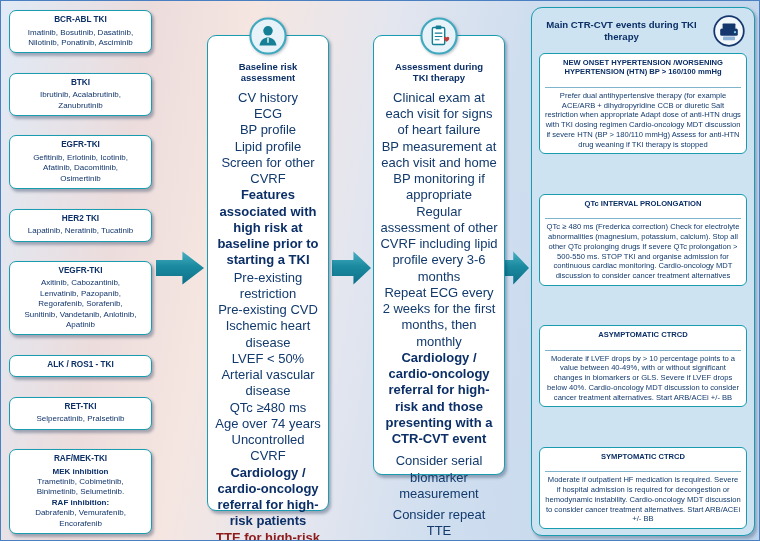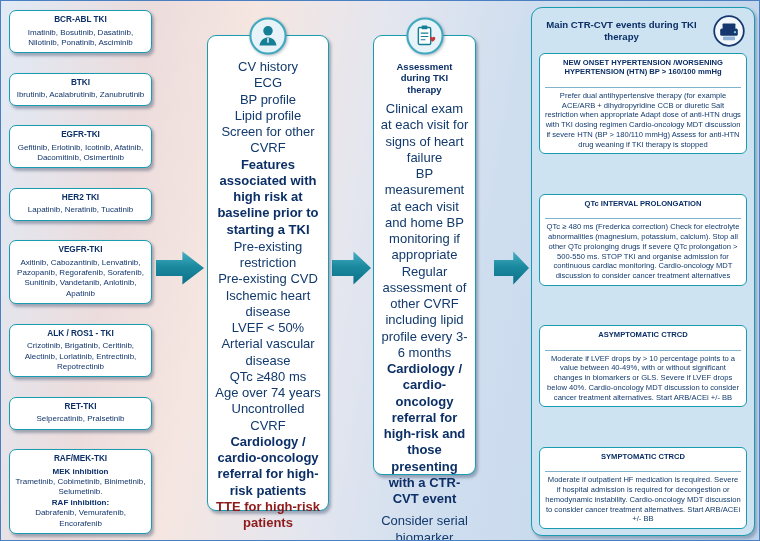--- a/index.html
+++ b/index.html
@@ -7,38 +7,38 @@
   .canvas{
     position:relative; width:760px; height:541px; overflow:hidden;
     border:1.5px solid #4a7fc1;
     background:linear-gradient(100deg,#e0eaf6 0%,#ecdcdc 18%,#f5e6e1 30%,#e4e6ef 46%,#cfdeef 62%,#bfd4eb 100%);
     color:#123a6d;
   }
   
   .drug-col{ position:absolute; left:8px; top:9px; width:143px; height:524px;
     display:flex; flex-direction:column; justify-content:space-between; }
   .drug-box{ background:#fff; border:1.6px solid #1a9cb0; border-radius:7px;
-    box-shadow:2px 2.5px 3px rgba(25,45,80,.35); padding:4px 4px; text-align:center;
+    box-shadow:2px 2.5px 3px rgba(25,45,80,.35); padding:4px 12px; text-align:center;
     font-size:8px; line-height:1.3; color:#12356b; }
   .drug-title{ font-weight:bold; font-size:8.2px; color:#0b2f66; margin-bottom:2px; }
   .drug-line.b{ font-weight:bold; color:#0b2f66; }
   
   .arrow{ position:absolute; height:36px;
     background:linear-gradient(180deg,#4db4c6 0%,#1b8aa0 45%,#0c6d86 100%);
     clip-path:polygon(0% 28%,55% 28%,55% 4%,100% 50%,55% 96%,55% 72%,0% 72%);
     filter:drop-shadow(1.5px 2px 1.5px rgba(30,50,80,.4)); }
   .a1{ left:155px; top:249px; width:48px; }
   .a2{ left:331px; top:249px; width:39px; }
   .a3{ left:493px; top:249px; width:35px; }
   
   .proc-box{ position:absolute; background:#fff; border:1.6px solid #1a9cb0; border-radius:9px;
     box-shadow:2px 2.5px 3px rgba(25,45,80,.35); text-align:center;
     display:flex; flex-direction:column; padding:23px 6px 8px; }
   .box2{ left:206px; top:34px; width:122px; height:476px; }
-  .box3{ left:372px; top:34px; width:103px; height:440px; }
+  .box3{ left:372px; top:34px; width:132px; height:440px; }
   .icon-badge{ position:absolute; top:-19px; left:50%; transform:translateX(-50%);
     width:38px; height:38px; filter:drop-shadow(1px 1.5px 1.5px rgba(30,50,80,.35)); }
   .icon-badge svg{ width:100%; height:100%; display:block; }
   .proc-title{ font-weight:bold; font-size:9.5px; line-height:1.2; color:#0b2f66; margin:2px 6px 6px; }
   .items{ flex:1; display:flex; flex-direction:column; justify-content:space-between;
     font-size:13px; line-height:1.25; color:#123a6d; }
   .group{ flex:0 0 auto; }
   .g-bold .g-line{ font-weight:bold; color:#0b2f66; }
   .g-red-bold .g-line{ font-weight:bold; color:#8e1b1b; }
   .g-title{ font-weight:bold; color:#0b2f66; margin-bottom:1px; }
@@ -81,21 +81,20 @@
       <div class="drug-box">
         <div class="drug-title">HER2 TKI</div>
         <div class="drug-line">Lapatinib, Neratinib, Tucatinib</div>
       </div>
       <div class="drug-box">
         <div class="drug-title">VEGFR-TKI</div>
         <div class="drug-line">Axitinib, Cabozantinib, Lenvatinib, Pazopanib, Regorafenib, Sorafenib, Sunitinib, Vandetanib, Anlotinib, Apatinib</div>
       </div>
       <div class="drug-box">
         <div class="drug-title">ALK / ROS1 - TKI</div>
-        <div class="drug-line">Crizotinib, Brigatinib, Ceritinib, Alectinib, Lorlatinib, Entrectinib, Repotrectinib</div>
       </div>
       <div class="drug-box">
         <div class="drug-title">RET-TKI</div>
         <div class="drug-line">Selpercatinib, Pralsetinib</div>
       </div>
       <div class="drug-box">
         <div class="drug-title">RAF/MEK-TKI</div>
         <div class="drug-line b">MEK inhibition</div>
         <div class="drug-line">Trametinib, Cobimetinib, Binimetinib, Selumetinib.</div>
         <div class="drug-line b">RAF inhibition:</div>
@@ -109,20 +108,21 @@
 
   <div class="proc-box box2">
     <div class="icon-badge">
       <svg viewBox="0 0 40 40" aria-hidden="true">
         <circle cx="20" cy="20" r="18.5" fill="#e7f3f8" stroke="#3fa9bf" stroke-width="2.2"></circle>
         <circle cx="20" cy="14.5" r="5" fill="#157f95"></circle>
         <path d="M11 30c1.2-6.5 5.2-8.5 9-8.5s7.8 2 9 8.5z" fill="#157f95"></path>
         <path d="M20 22v5" stroke="#fff" stroke-width="1.4"></path>
       </svg>
     </div>
+    <div class="proc-title">Baseline risk assessment</div>
     <div class="items">
         <div class="group g-normal">
           <div class="g-line">CV history</div>
         </div>
         <div class="group g-normal">
           <div class="g-line">ECG</div>
         </div>
         <div class="group g-normal">
           <div class="g-line">BP profile</div>
         </div>
@@ -165,20 +165,23 @@
     <div class="proc-title">Assessment during TKI therapy</div>
     <div class="items">
         <div class="group g-normal">
           <div class="g-line">Clinical exam at each visit for signs of heart failure</div>
         </div>
         <div class="group g-normal">
           <div class="g-line">BP measurement at each visit and home BP monitoring if appropriate</div>
         </div>
         <div class="group g-normal">
           <div class="g-line">Regular assessment of other CVRF including lipid profile every 3-6 months</div>
+        </div>
+        <div class="group g-normal">
+          <div class="g-line">Repeat ECG every 2 weeks for the first months, then monthly</div>
         </div>
         <div class="group g-bold-block">
           <div class="g-title">Cardiology / cardio-oncology referral for high-risk and those presenting with a CTR-CVT event</div>
           <div class="g-line">Consider serial biomarker measurement</div>
           <div class="g-line">Consider repeat TTE</div>
         </div>
       </div>
   </div>
 
   <div class="panel">

